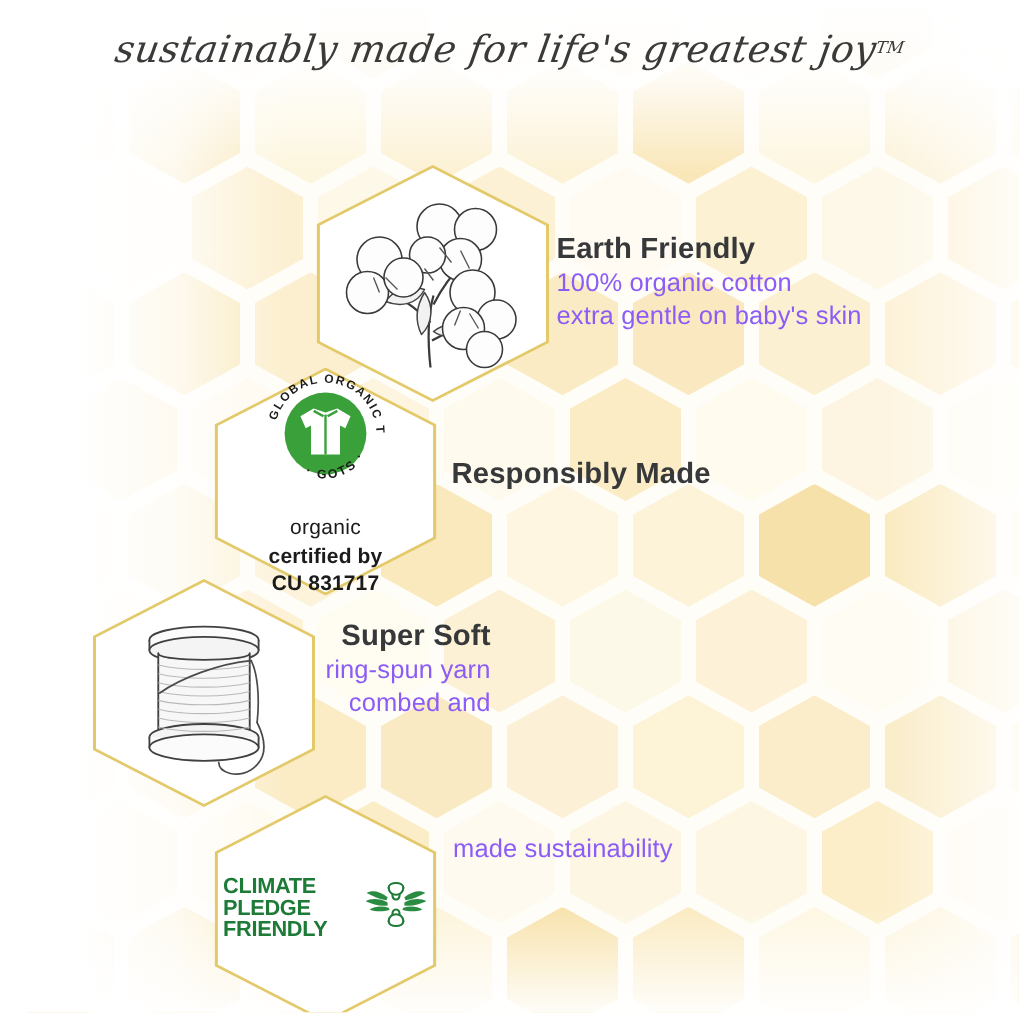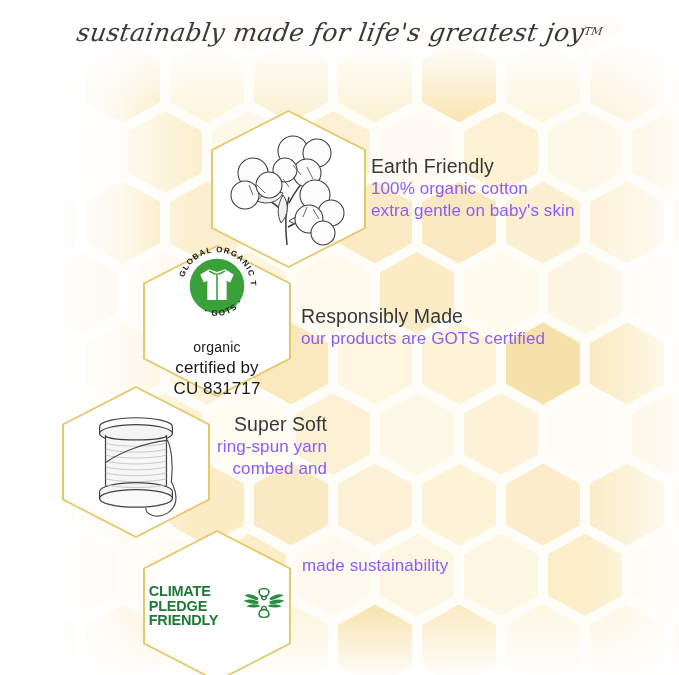--- a/index.html
+++ b/index.html
@@ -89,21 +89,21 @@
   }
   .hexcard .art{
     position:absolute;inset:0;
     display:flex;align-items:center;justify-content:center;
   }
 
   
   .feat-text{position:absolute;z-index:5;}
   .feat-title{
     font-size:19.5px;
-    font-weight:400;
+    font-weight:700;
     color:#37383a;
     letter-spacing:0.1px;
     line-height:1.18;
     white-space:nowrap;
   }
   .feat-sub{
     font-size:17px;
     font-weight:400;
     color:#8b5cf6;
     line-height:1.3;
@@ -111,21 +111,21 @@
     white-space:nowrap;
   }
 
   
   .gots{ text-align:center; }
   .gots-word{
     font-size:14px;color:#1b1b1b;font-weight:400;
     margin-top:5px;letter-spacing:0.2px;
   }
   .gots-cert{
-    font-size:17px;color:#1b1b1b;font-weight:400;
+    font-size:14px;color:#1b1b1b;font-weight:700;
     line-height:1.22;margin-top:3px;letter-spacing:0.1px;
   }
 
   
   .cpf{display:flex;gap:25px;}
   .cpf-words{
     font-size:14.5px;font-weight:700;color:#1e7a37;
     line-height:1.02;letter-spacing:-0.2px;
     font-family:"Liberation Sans", sans-serif;
   }
@@ -316,21 +316,20 @@
         </svg>
         <div class="gots-word">organic</div>
         <div class="gots-cert">certified by</div>
         <div class="gots-cert" style="margin-top:0">CU 831717</div>
       </div>
     </div>
   </div>
 
   <div class="feat-text" style="left:301px;top:305px;">
     <div class="feat-title">Responsibly Made</div>
-    <div class="feat-sub">our products are GOTS certified</div>
   </div>
 
   <div class="hexcard" style="left:62px;top:386px;width:148px;height:152px;">
     <div class="ring"></div>
     <div class="inner"></div>
     <div class="art">
       <svg width="118" height="118" viewBox="0 0 120 120">
         <g stroke="#404040" stroke-width="1.25" fill="#fbfbfb" stroke-linejoin="round">
 
           <ellipse cx="60" cy="24" rx="37" ry="9"></ellipse>

